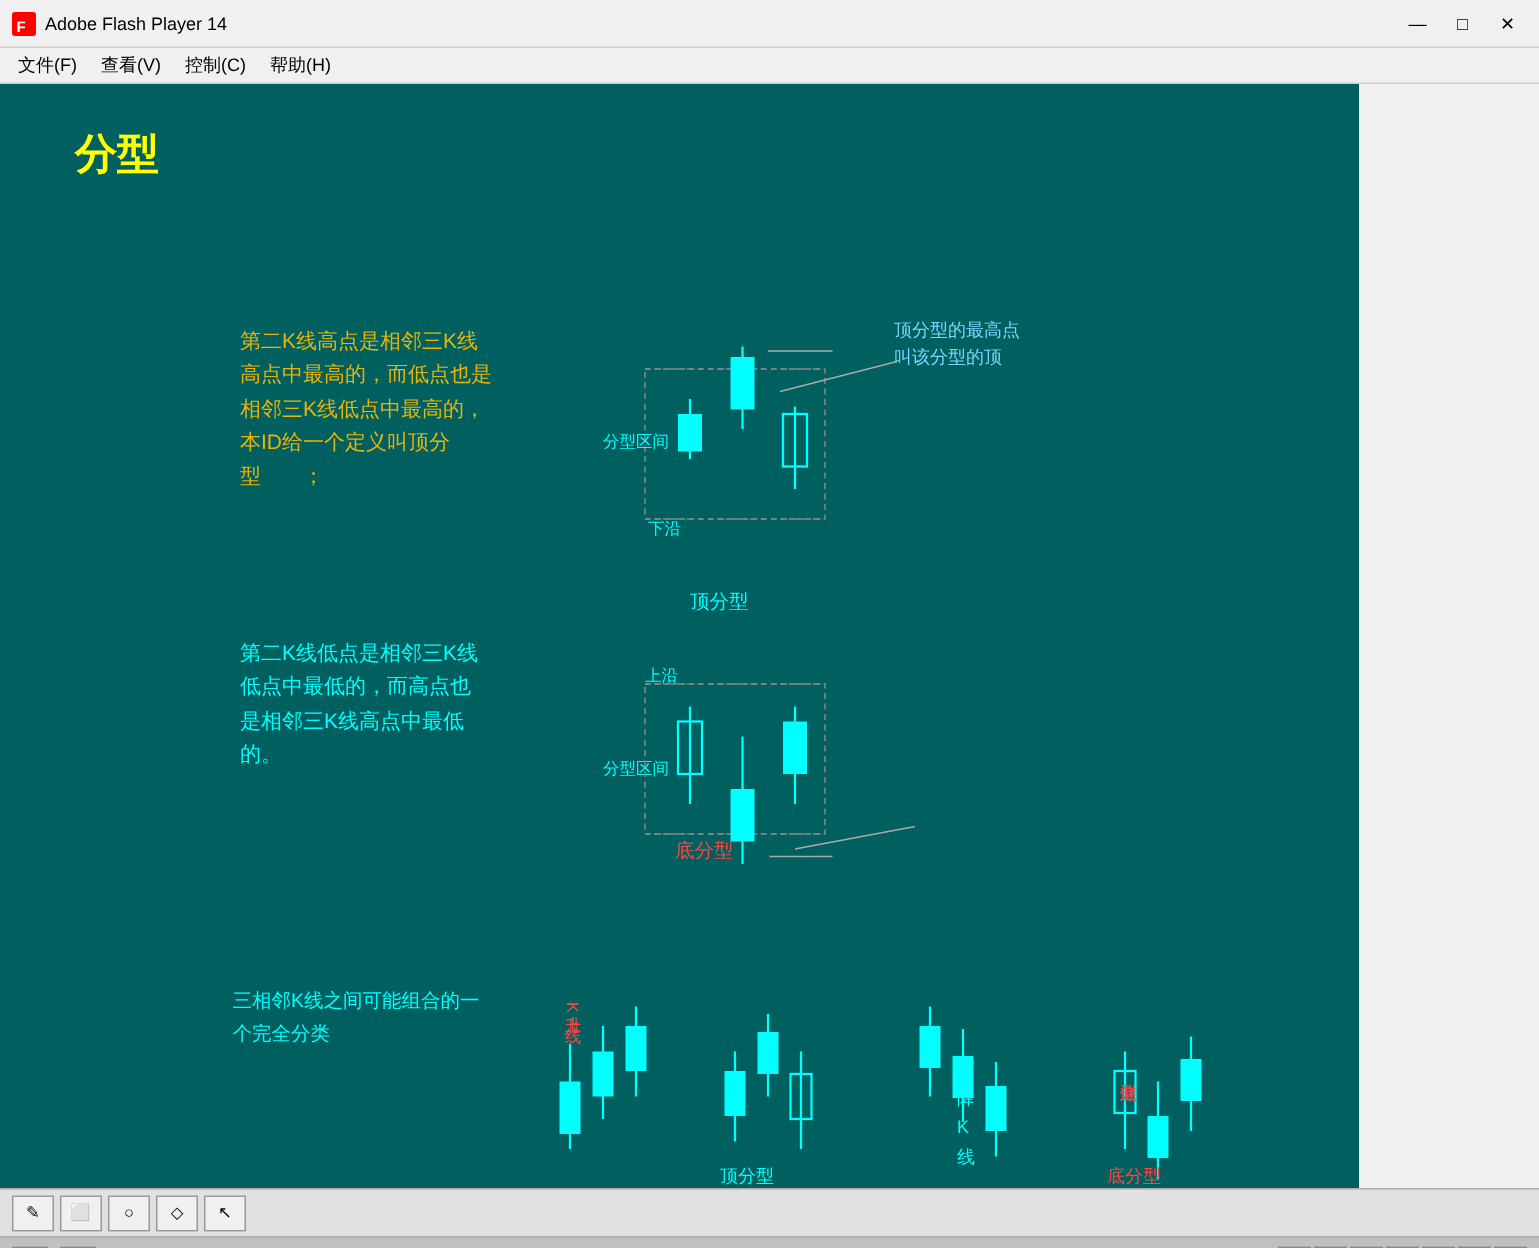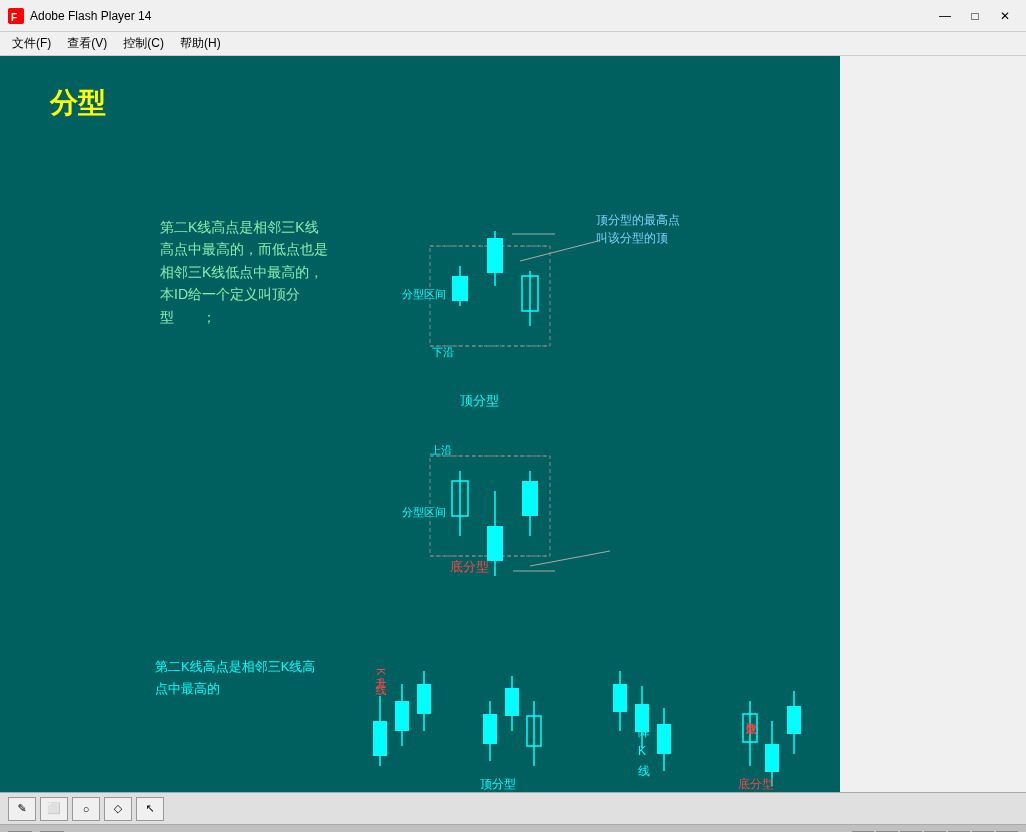--- a/index.html
+++ b/index.html
@@ -54,21 +54,21 @@
       font-size: 12px;
       border-bottom: 1px solid #ccc;
     }
     .menubar-item {
       padding: 2px 8px;
       cursor: pointer;
     }
 
     
     .main-content {
-      width: 840px;
+      width: 906px;
       height: 736px;
       background: #006060;
       position: relative;
       overflow: hidden;
     }
 
     
     .page-title {
       position: absolute;
       top: 28px;
@@ -78,21 +78,21 @@
       color: #ffff00;
     }
 
     
     .section1-text {
       position: absolute;
       top: 160px;
       left: 160px;
       width: 170px;
       font-size: 14px;
-      color: #86efac;
+      color: #eab308;
       line-height: 1.6;
     }
 
     
     .section2-text {
       position: absolute;
       top: 368px;
       left: 160px;
       width: 165px;
       font-size: 14px;
@@ -227,20 +227,21 @@
   </svg>
 
   <div style="position:absolute; top:336px; left:460px; font-size:13px; color:#00ffff;">顶分型</div>
 
   <div style="position:absolute; top:155px; left:596px; width:90px; font-size:12px; color:#7dd3fc; line-height:1.5;">顶分型的最高点叫该分型的顶</div>
 
   <svg style="position:absolute; top:155px; left:510px; width:100px; height:60px;">
     <line x1="88" y1="30" x2="10" y2="50" stroke="#aaa" stroke-width="1"></line>
   </svg>
 
+  <div class="section2-text">第二K线低点是相邻三K线低点中最低的，而高点也是相邻三K线高点中最低的。</div>
 
   <svg style="position:absolute; top:370px; left:400px; width:230px; height:180px;">
 
     <text x="30" y="28" font-size="11" fill="#00ffff">上沿</text>
 
     <text x="2" y="90" font-size="11" fill="#00ffff">分型区间</text>
 
     <rect x="30" y="30" width="120" height="100" fill="none" stroke="#888" stroke-dasharray="4,3" stroke-width="1"></rect>
 
     <line x1="30" y1="30" x2="150" y2="30" stroke="#888" stroke-dasharray="3,3" stroke-width="1"></line>
@@ -259,21 +260,21 @@
     <line x1="155" y1="145" x2="113" y2="145" stroke="#aaa" stroke-width="1"></line>
   </svg>
 
   <div style="position:absolute; top:502px; left:450px; font-size:13px; color:#ff4444;">底分型</div>
 
 
   <svg style="position:absolute; top:490px; left:520px; width:100px; height:40px;">
     <line x1="90" y1="5" x2="10" y2="20" stroke="#aaa" stroke-width="1"></line>
   </svg>
 
-  <div style="position:absolute; top:600px; left:155px; width:165px; font-size:13px; color:#00ffff; line-height:1.7;">第二K线高点是相邻三K线高点中最高的</div>
+  <div style="position:absolute; top:600px; left:155px; width:165px; font-size:13px; color:#00ffff; line-height:1.7;">三相邻K线之间可能组合的一个完全分类</div>
 
   <svg style="position:absolute; top:600px; left:360px; width:90px; height:130px;">
 
     <line x1="20" y1="40" x2="20" y2="110" stroke="#00ffff" stroke-width="1.5"></line>
     <rect x="13" y="65" width="14" height="35" fill="#00ffff"></rect>
 
     <line x1="42" y1="28" x2="42" y2="90" stroke="#00ffff" stroke-width="1.5"></line>
     <rect x="35" y="45" width="14" height="30" fill="#00ffff"></rect>
 
     <line x1="64" y1="15" x2="64" y2="75" stroke="#00ffff" stroke-width="1.5"></line>

